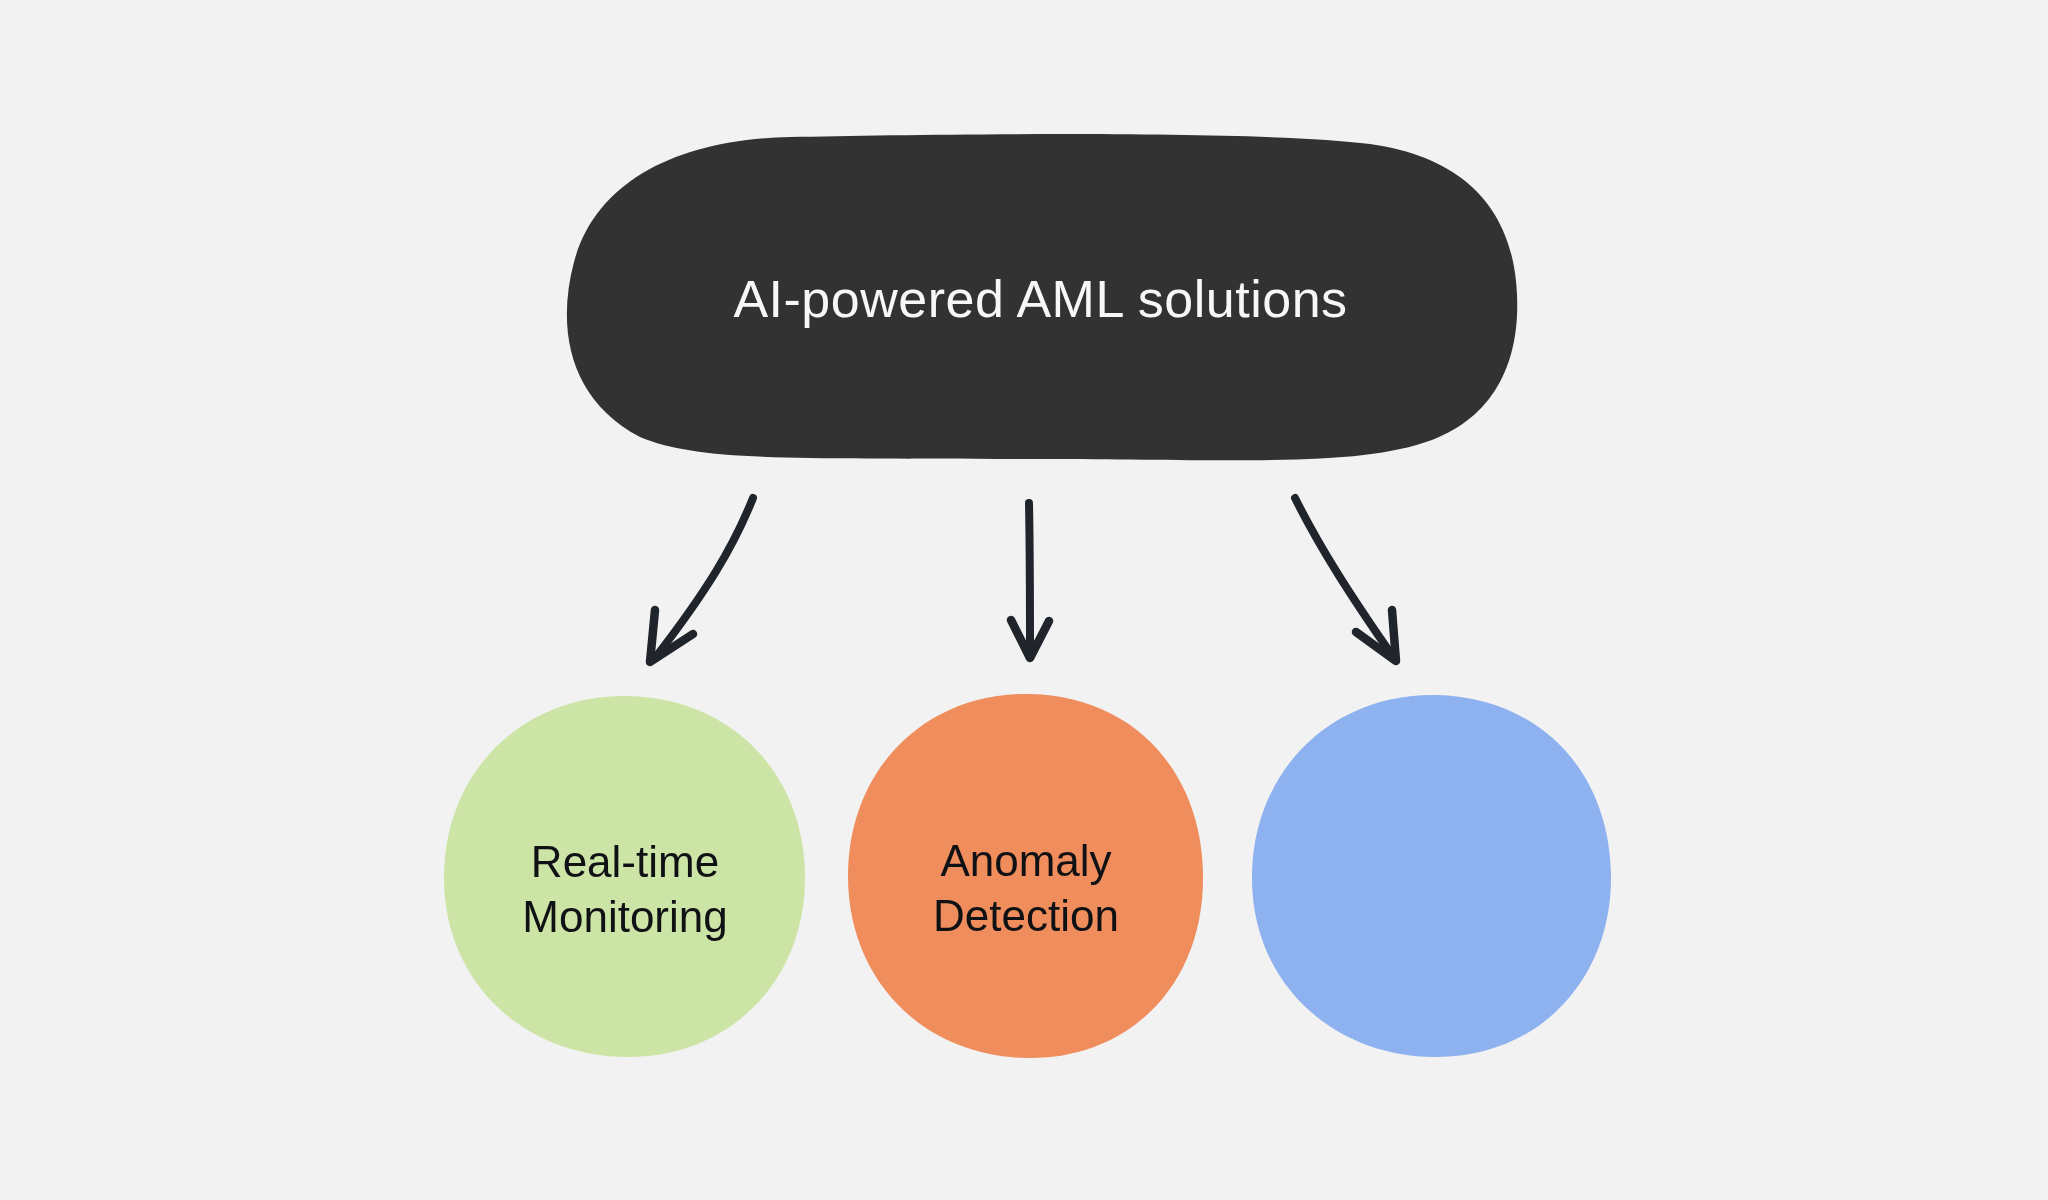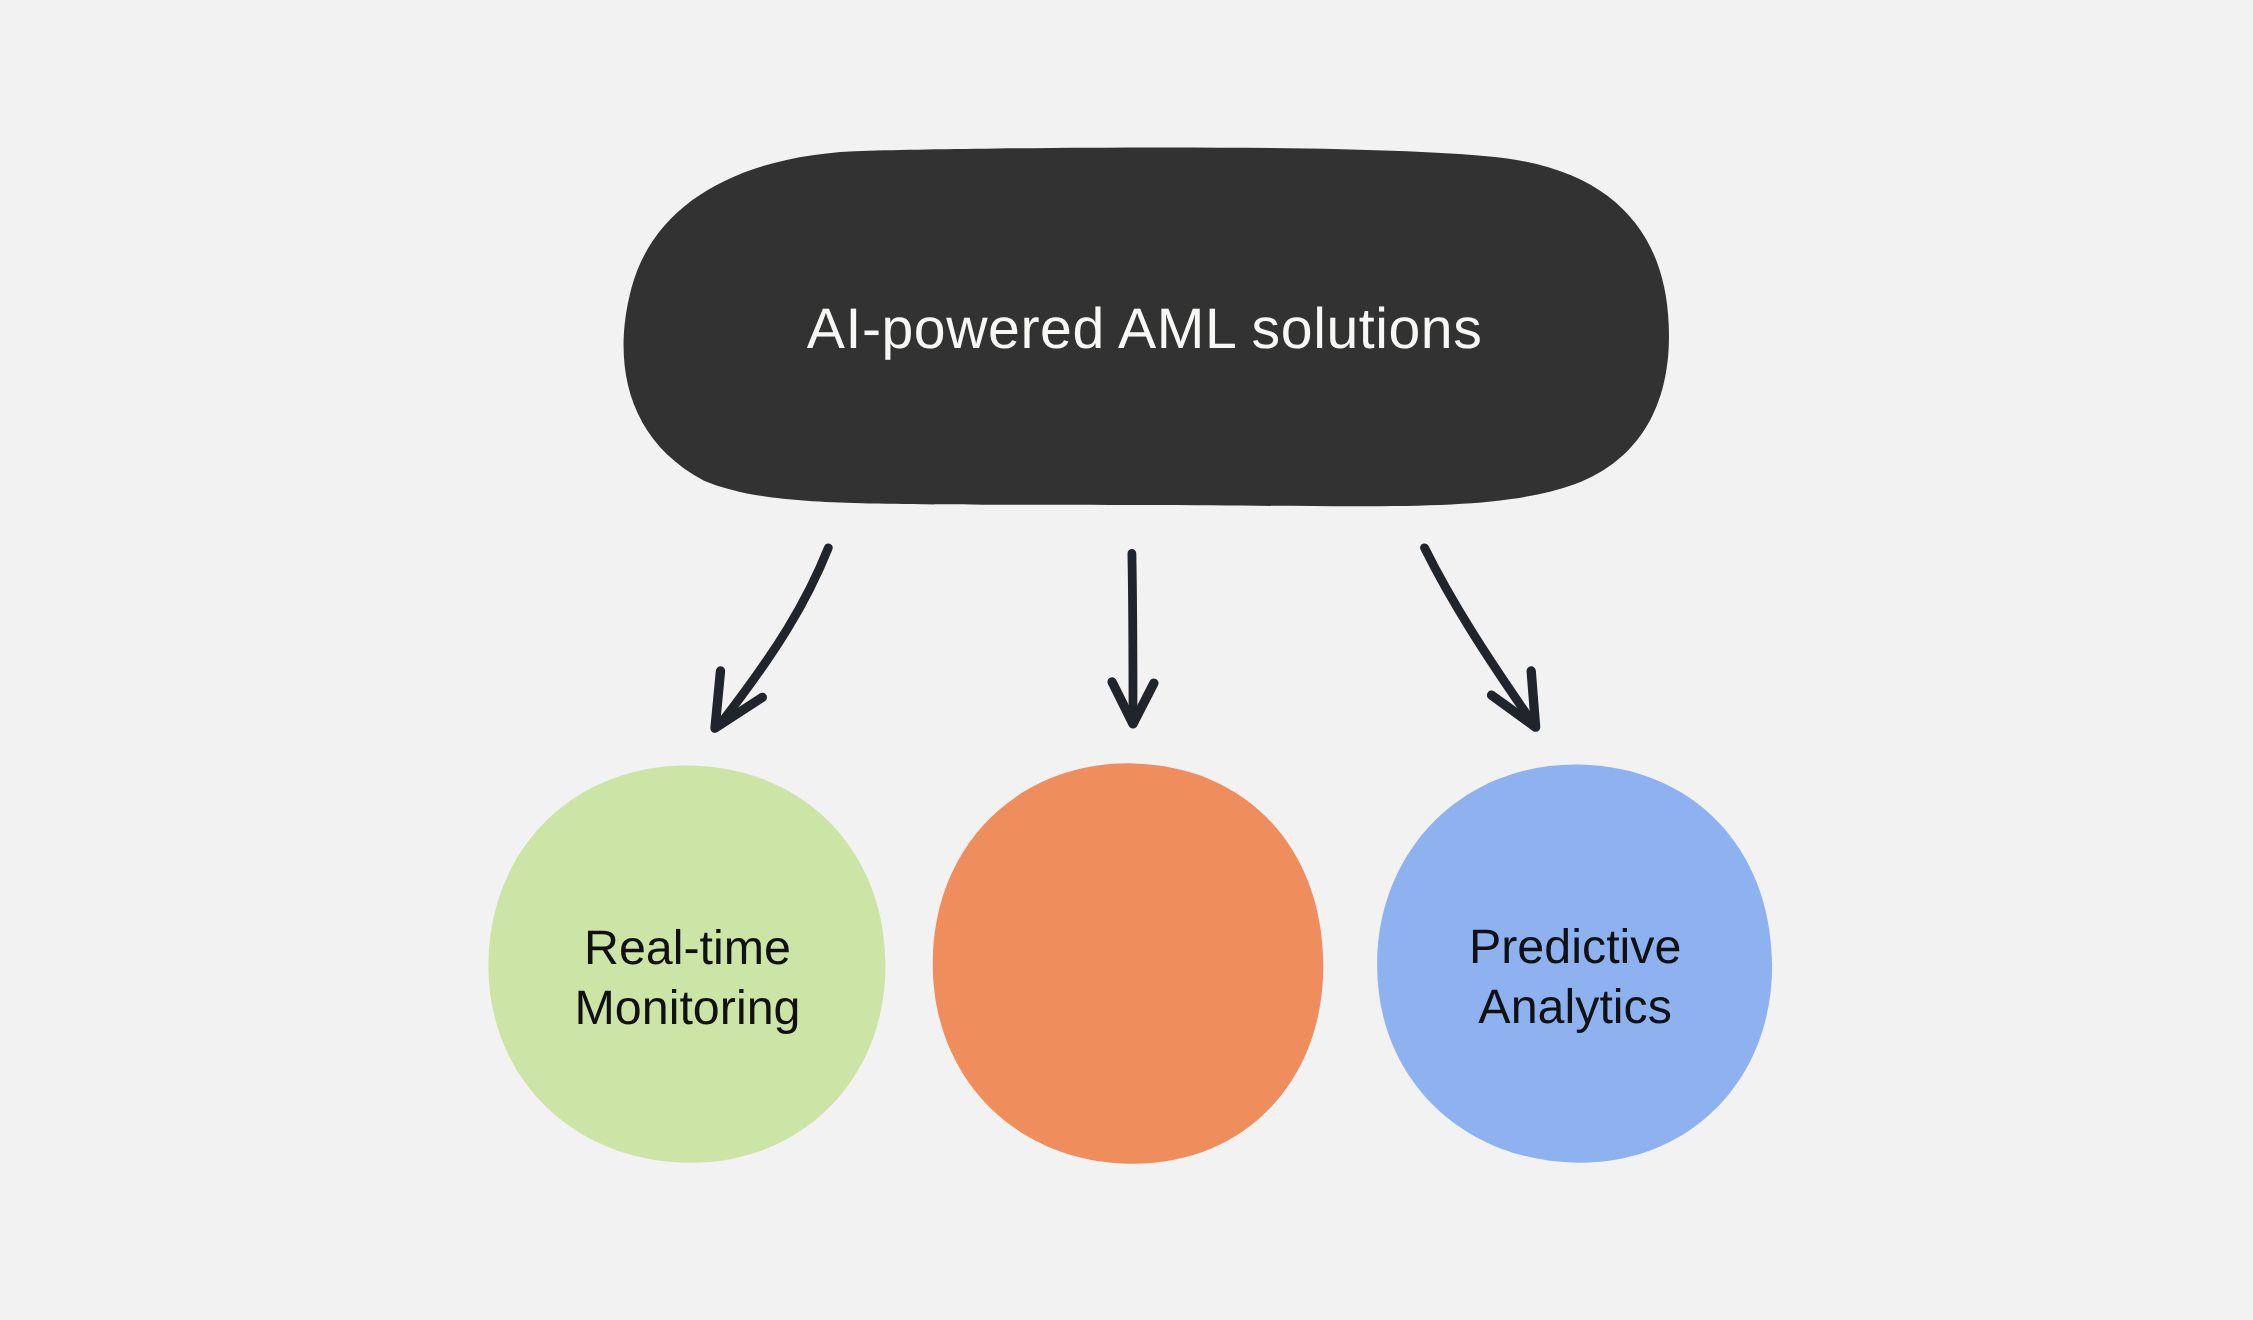--- a/index.html
+++ b/index.html
@@ -112,18 +112,18 @@
              C 1538 1058, 1612 980, 1611 876
              C 1610 770, 1538 697, 1436 695 Z" fill="#8db2ef"></path>
   </svg>
 
   <div class="overlay root-label">AI-powered AML solutions</div>
 
   <div class="overlay node-label node-label-1">
     <span>Real-time Monitoring</span>
   </div>
 
+  <div class="overlay node-label node-label-2">
+    <span>Anomaly Detection</span>
+  </div>
 
-  <div class="overlay node-label node-label-3">
-    <span>Predictive Analytics</span>
-  </div>
 
 </div>
 
 </body></html>

